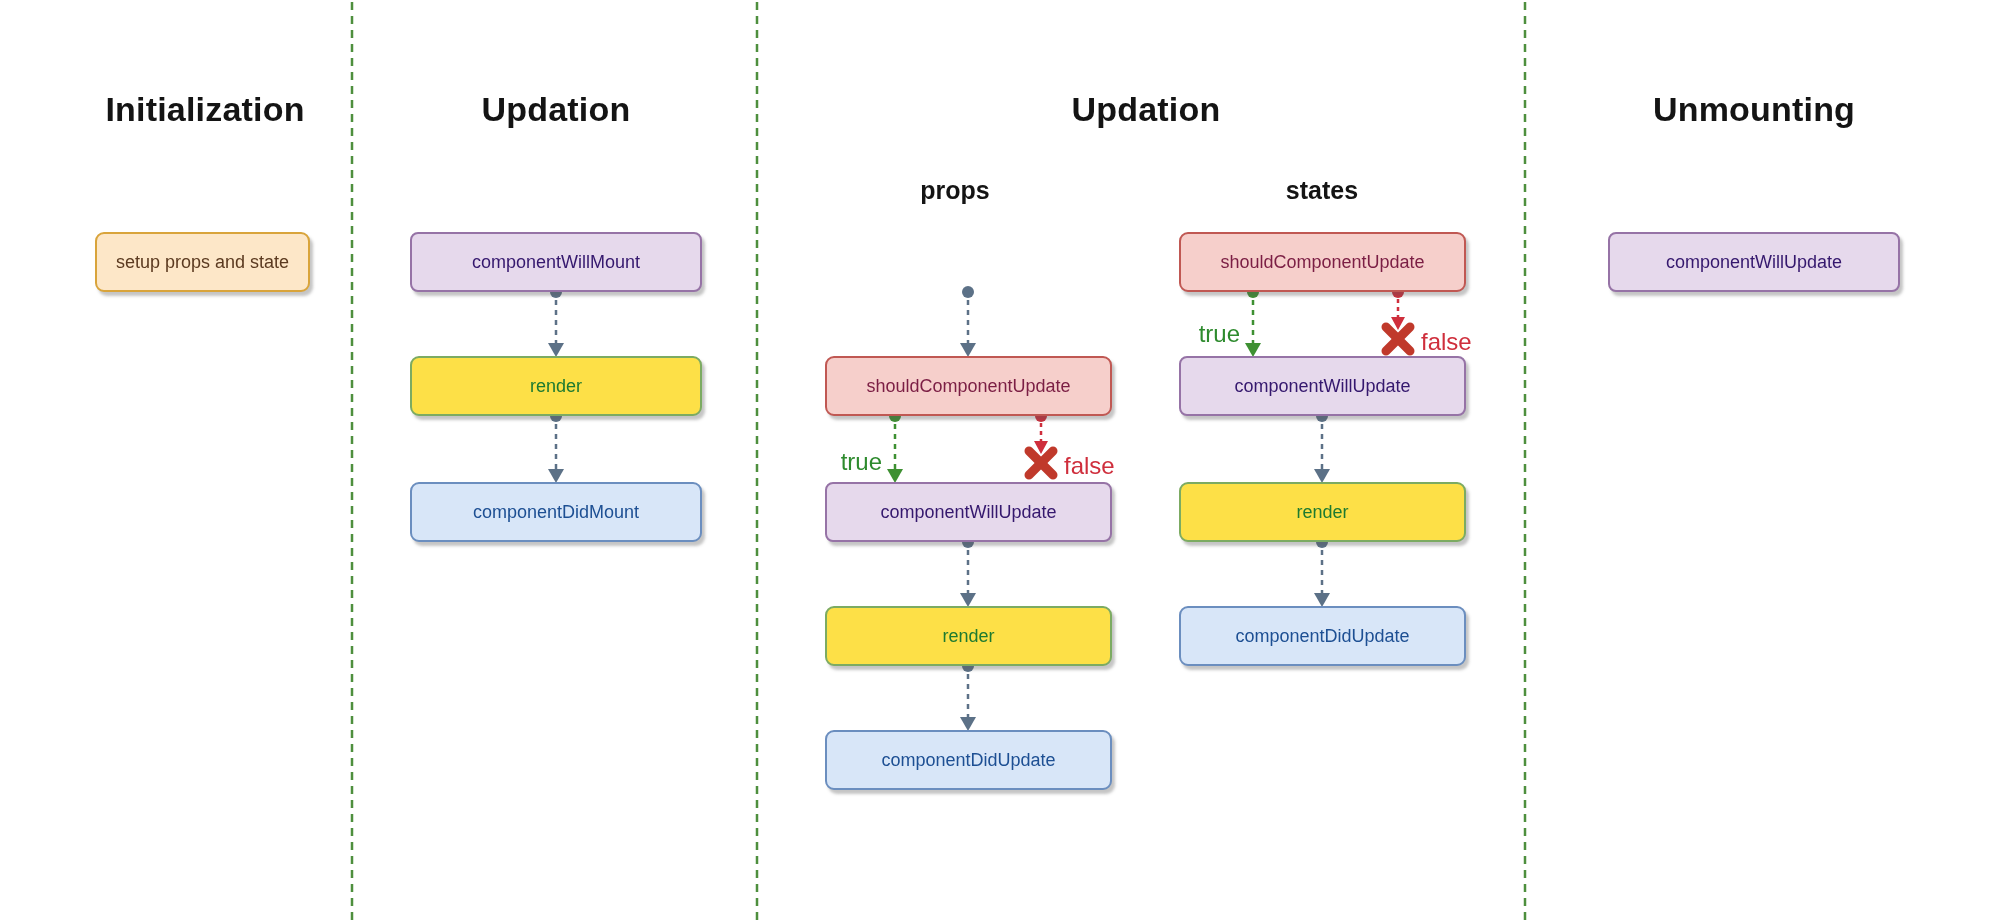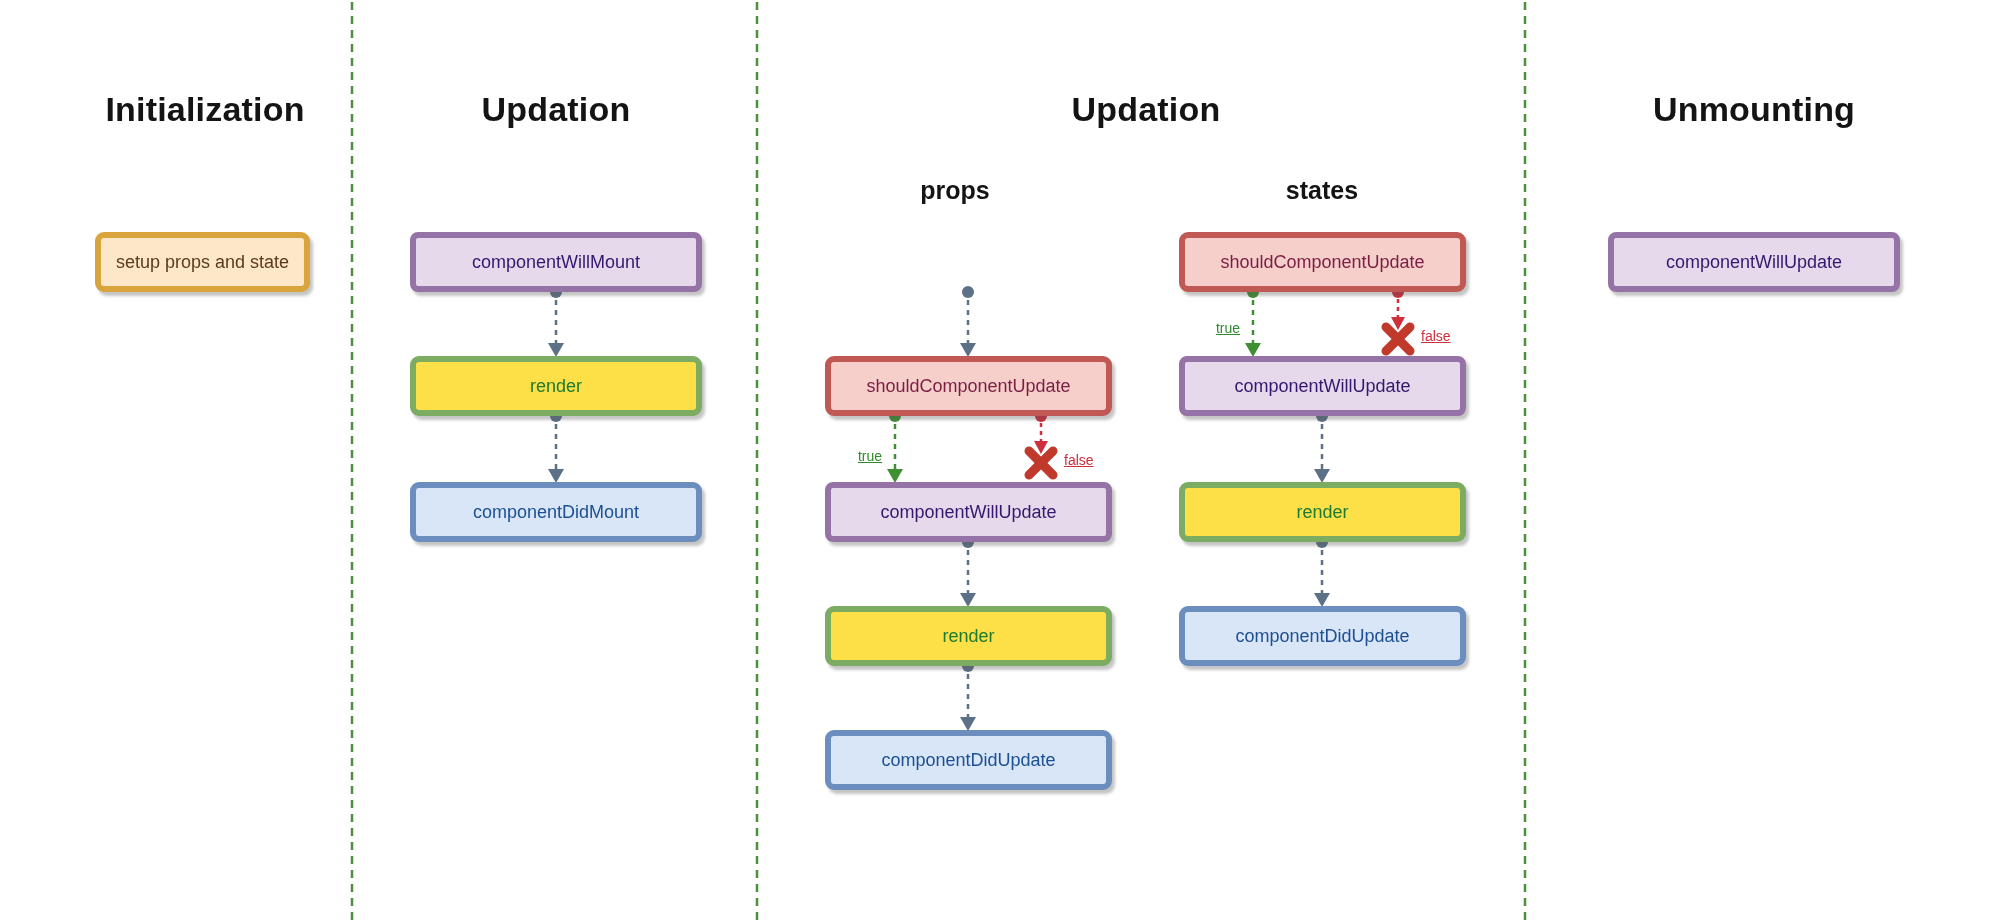--- a/index.html
+++ b/index.html
@@ -23,42 +23,41 @@
     font-size: 25px;
     font-weight: 700;
     color: #141414;
     text-align: center;
   }
 
   .node {
     position: absolute;
     height: 60px;
     border-radius: 9px;
-    border: 6px solid #0ea5e9;
+    border: 2px solid #0ea5e9;
     display: flex;
     align-items: center;
     justify-content: center;
     font-size: 18px;
     box-shadow: 3px 4px 3px rgba(90, 90, 90, 0.35);
     background: #eee;
   }
   .node .node-label { white-space: nowrap; }
 
   .node.orange { background: #fde7c8; border-color: #d9a43b; color: #5b3a20; }
   .node.purple { background: #e6d9ec; border-color: #9673a6; color: #35186e; border-radius: 8px; }
   .node.green  { background: #fde047; border-color: #7cab62; color: #1d7a30; }
   .node.blue   { background: #d8e6f8; border-color: #6b8ebf; color: #1d4f93; }
   .node.cyan   { background: #aee8f6; border-color: #26a0b5; color: #3d5a75; }
   .node.red    { background: #f6cfcb; border-color: #c05853; color: #7b1e44; }
 
   .branch-label {
     position: absolute;
-    font-size: 14px;
+    font-size: 24px;
     white-space: nowrap;
-    text-decoration: underline;
   }
   .branch-label.true  { color: #2e8b2e; }
   .branch-label.false { color: #cf2e3c; }
 </style>
 </head>
 <body>
 
 <div id="stage">
 
   <svg class="overlay" viewBox="0 0 2000 924">

